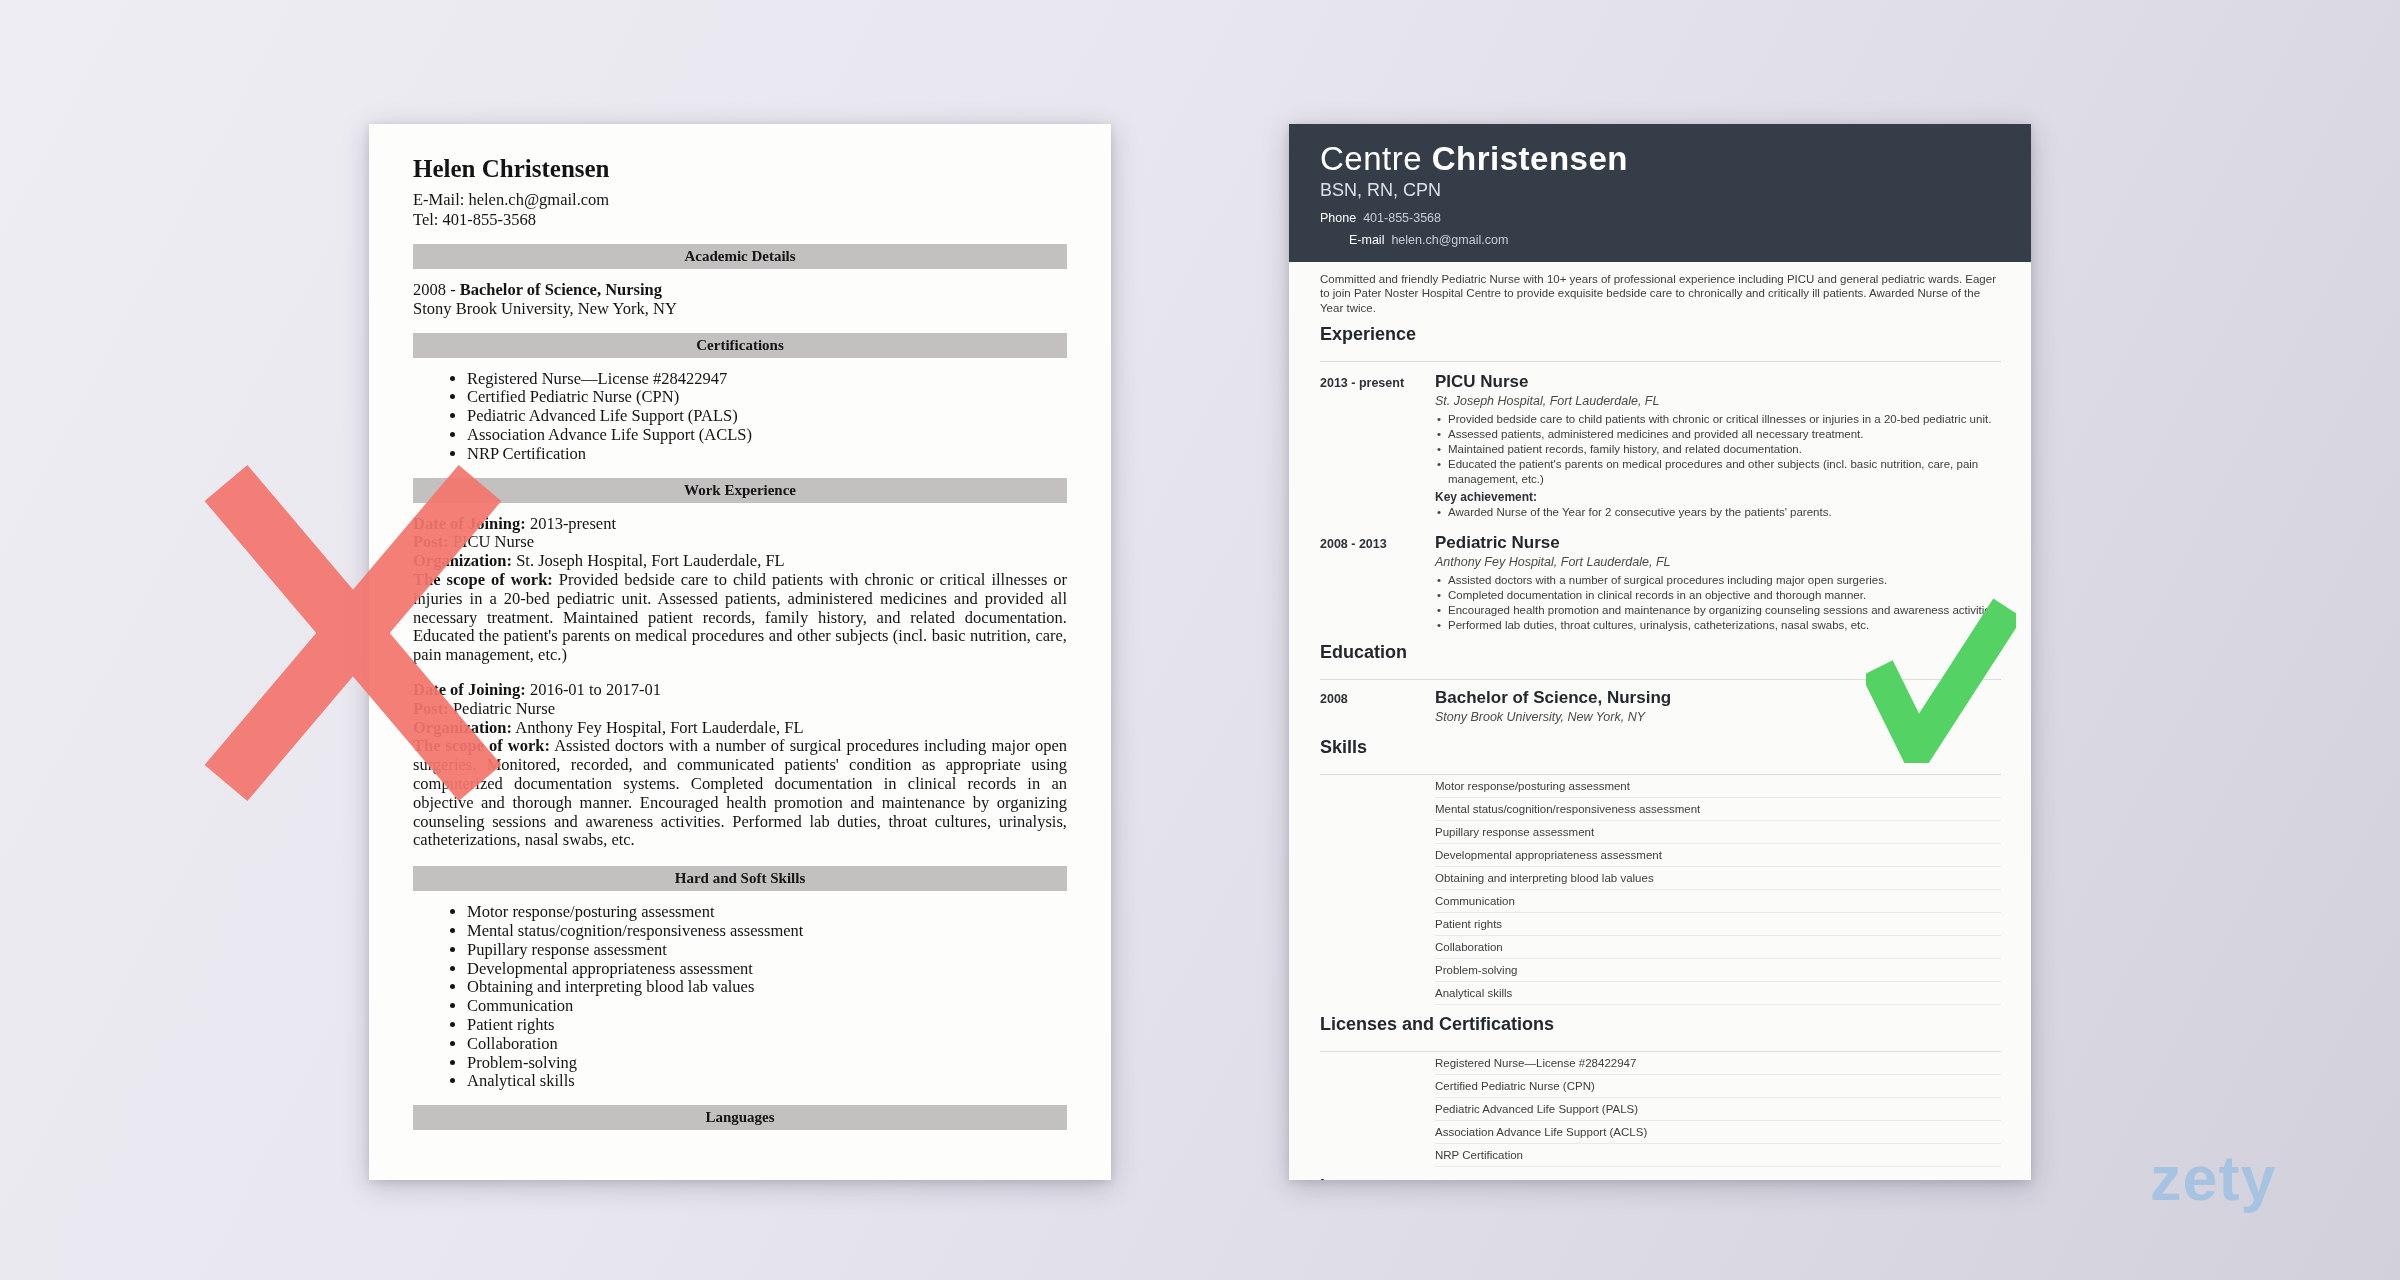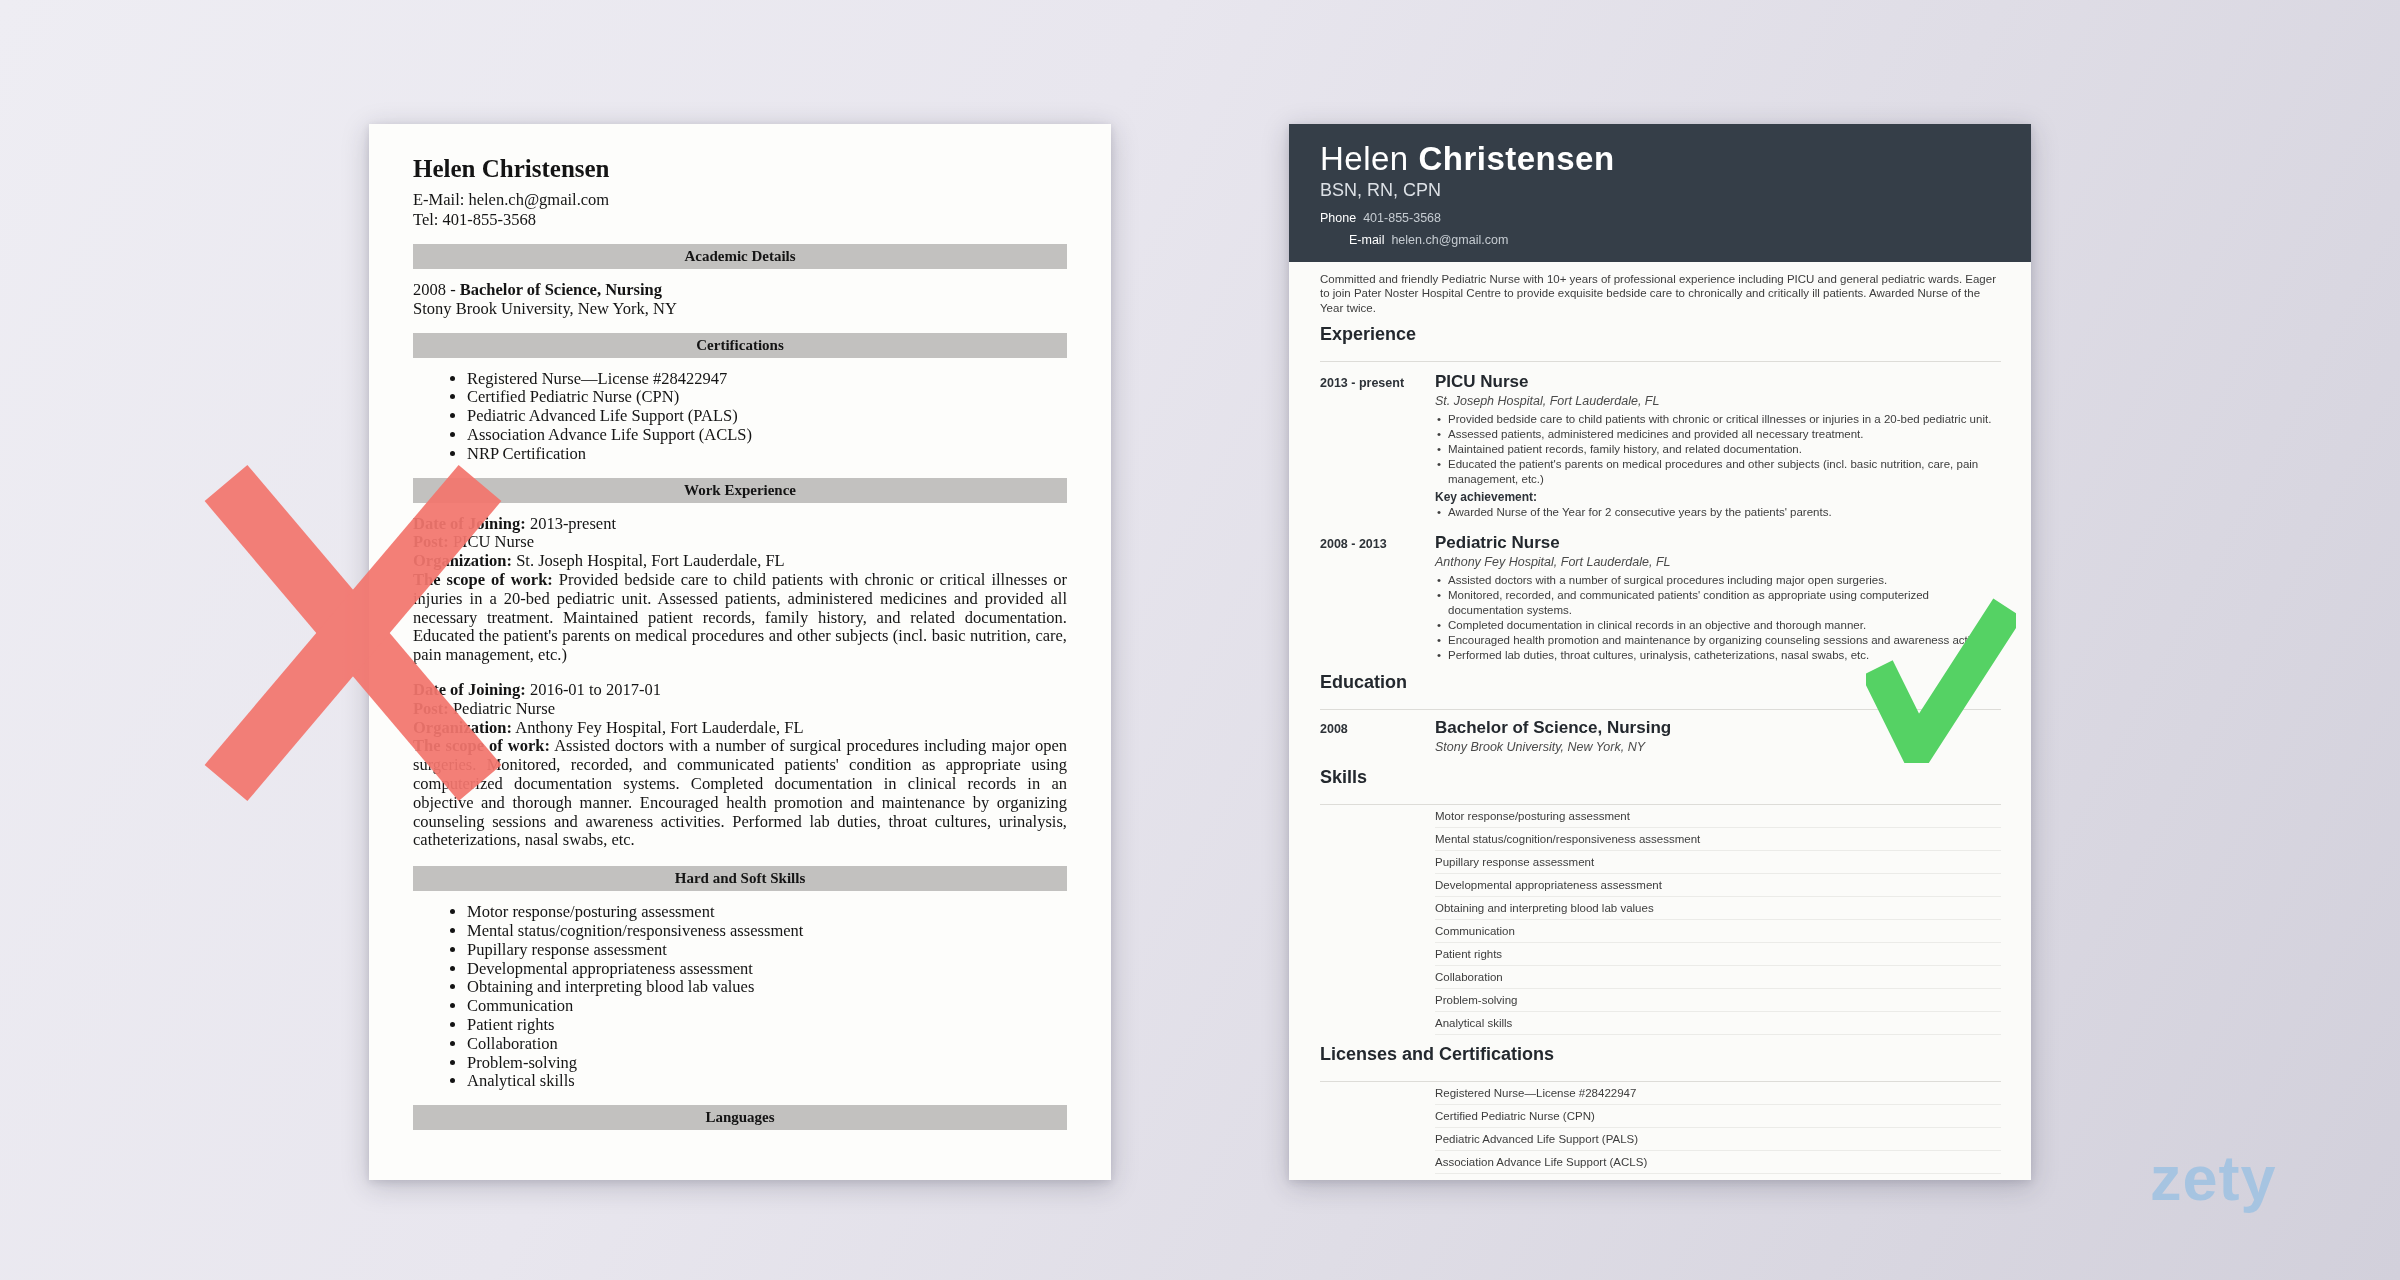--- a/index.html
+++ b/index.html
@@ -121,21 +121,21 @@
         <li>Problem-solving</li>
         <li>Analytical skills</li>
       </ul>
 
     <div class="lr-bar">Languages</div>
   </div>
 
   <div class="paper paper-right rr">
     <div class="rr-header" style="background: rgb(53, 62, 72);">
       <div class="rr-name">
-        <span class="first">Helen </span><span class="last">Christensen</span>
+        <span class="first">Centre </span><span class="last">Christensen</span>
       </div>
       <div class="rr-creds">BSN, RN, CPN</div>
       <div class="rr-contact">
         <span class="lbl">Phone</span><span class="val">401-855-3568</span>
       </div>
       <div class="rr-contact second">
         <span class="lbl">E-mail</span><span class="val">helen.ch@gmail.com</span>
       </div>
     </div>
 
@@ -164,21 +164,20 @@
       </div>
 
       <div class="job-r" style="padding-top:13px;">
         <div class="job-dates">2008 - 2013</div>
         <div class="job-main">
           <div class="job-role">Pediatric Nurse</div>
           <div class="job-org">Anthony Fey Hospital, Fort Lauderdale, FL</div>
           <ul class="rb">
 
           <li>Assisted doctors with a number of surgical procedures including major open surgeries.</li>
-              <li>Monitored, recorded, and communicated patients' condition as appropriate using computerized documentation systems.</li>
               <li>Completed documentation in clinical records in an objective and thorough manner.</li>
               <li>Encouraged health promotion and maintenance by organizing counseling sessions and awareness activities.</li>
               <li>Performed lab duties, throat cultures, urinalysis, catheterizations, nasal swabs, etc.</li>
             </ul>
         </div>
       </div>
 
       <div class="sec-title">Education</div>
       <div class="edu-row">
         <div class="job-dates">2008</div>

